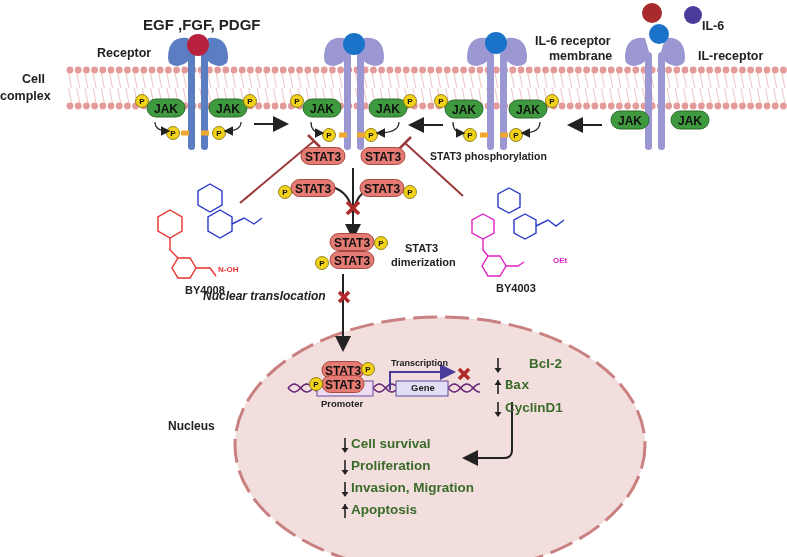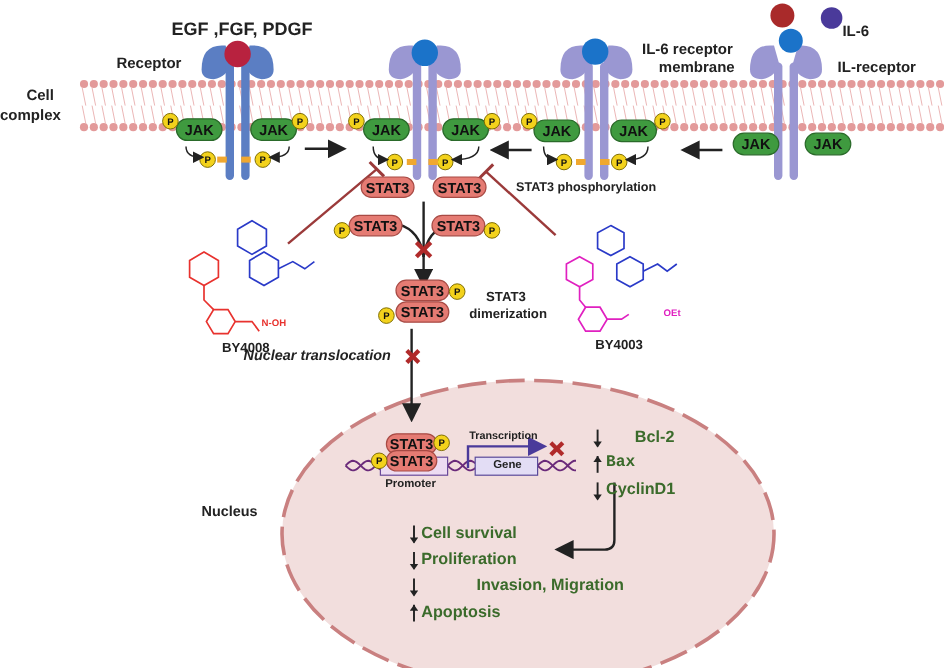--- a/index.html
+++ b/index.html
@@ -675,14 +675,14 @@
 <div class="lbl" style="left:496px;top:282px;font-size:11px;">BY4003</div>
 <div class="lbl" style="left:218px;top:265px;font-size:8px;color:#e8322e;">N-OH</div>
 <div class="lbl" style="left:525px;top:256px;font-size:8px;color:#e020c0;margin-left:28px;">OEt</div>
 
 <div class="lbl green" style="left:505px;top:356px;padding-left:24px;">Bcl-2</div>
 <div class="lbl green" style="left:505px;top:378px;font-family:Liberation Mono, monospace;">Bax</div>
 <div class="lbl green" style="left:505px;top:400px;">CyclinD1</div>
 
 <div class="lbl green" style="left:351px;top:436px;">Cell survival</div>
 <div class="lbl green" style="left:351px;top:458px;">Proliferation</div>
-<div class="lbl green" style="left:351px;top:480px;margin-left:46px;">Invasion, Migration</div>
+<div class="lbl green" style="left:351px;top:480px;">Invasion, Migration</div>
 <div class="lbl green" style="left:351px;top:502px;">Apoptosis</div>
 
 </body></html>

